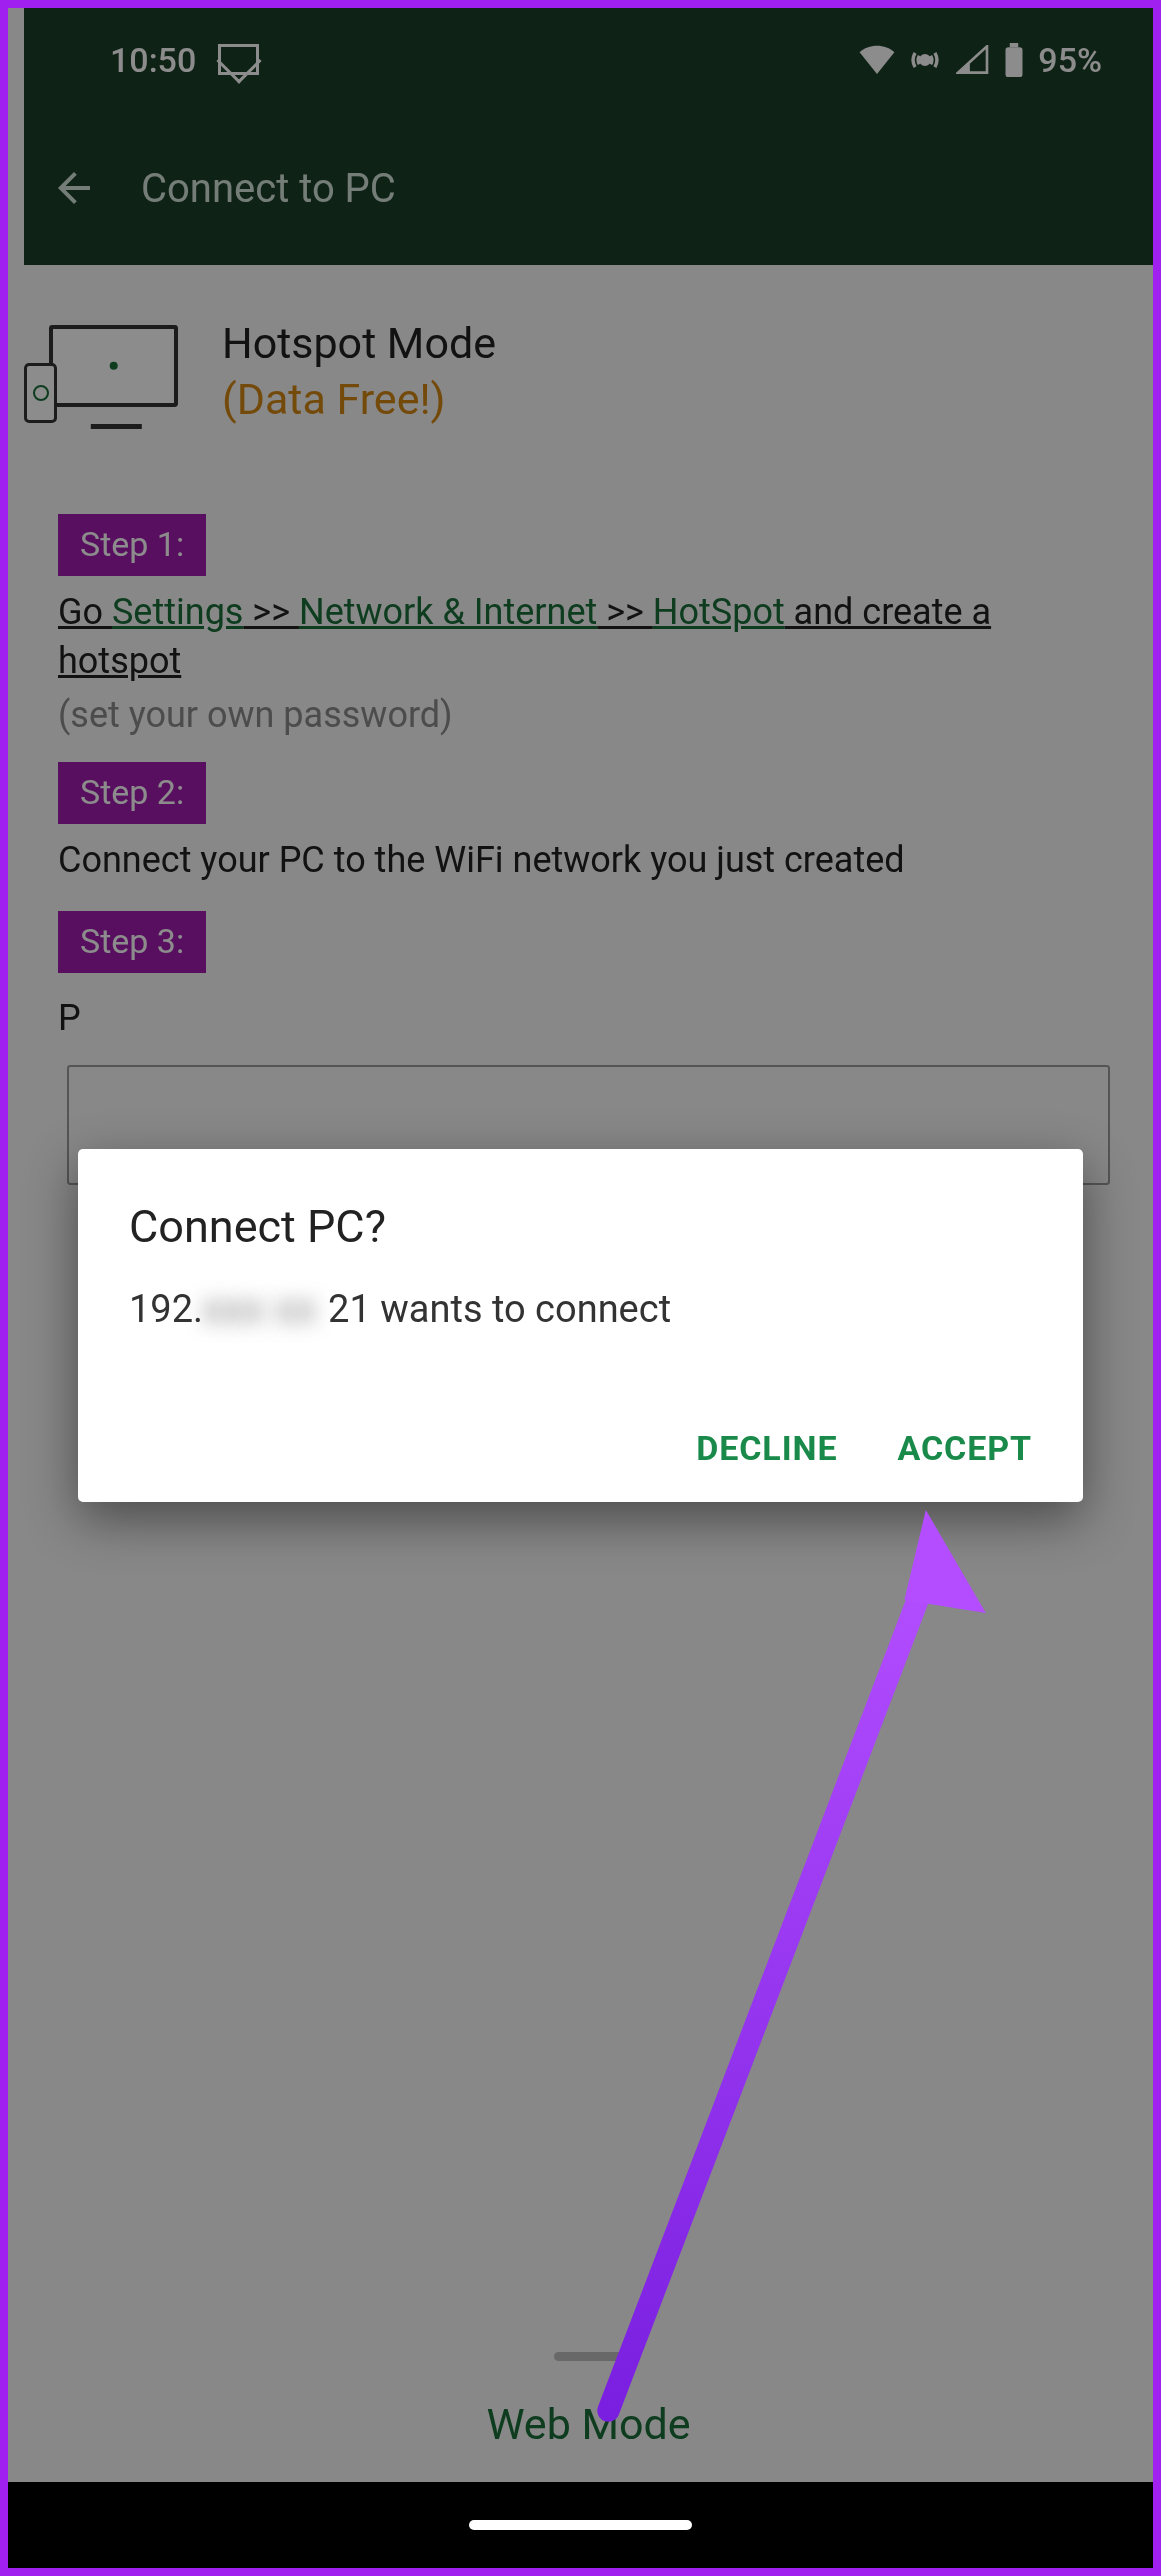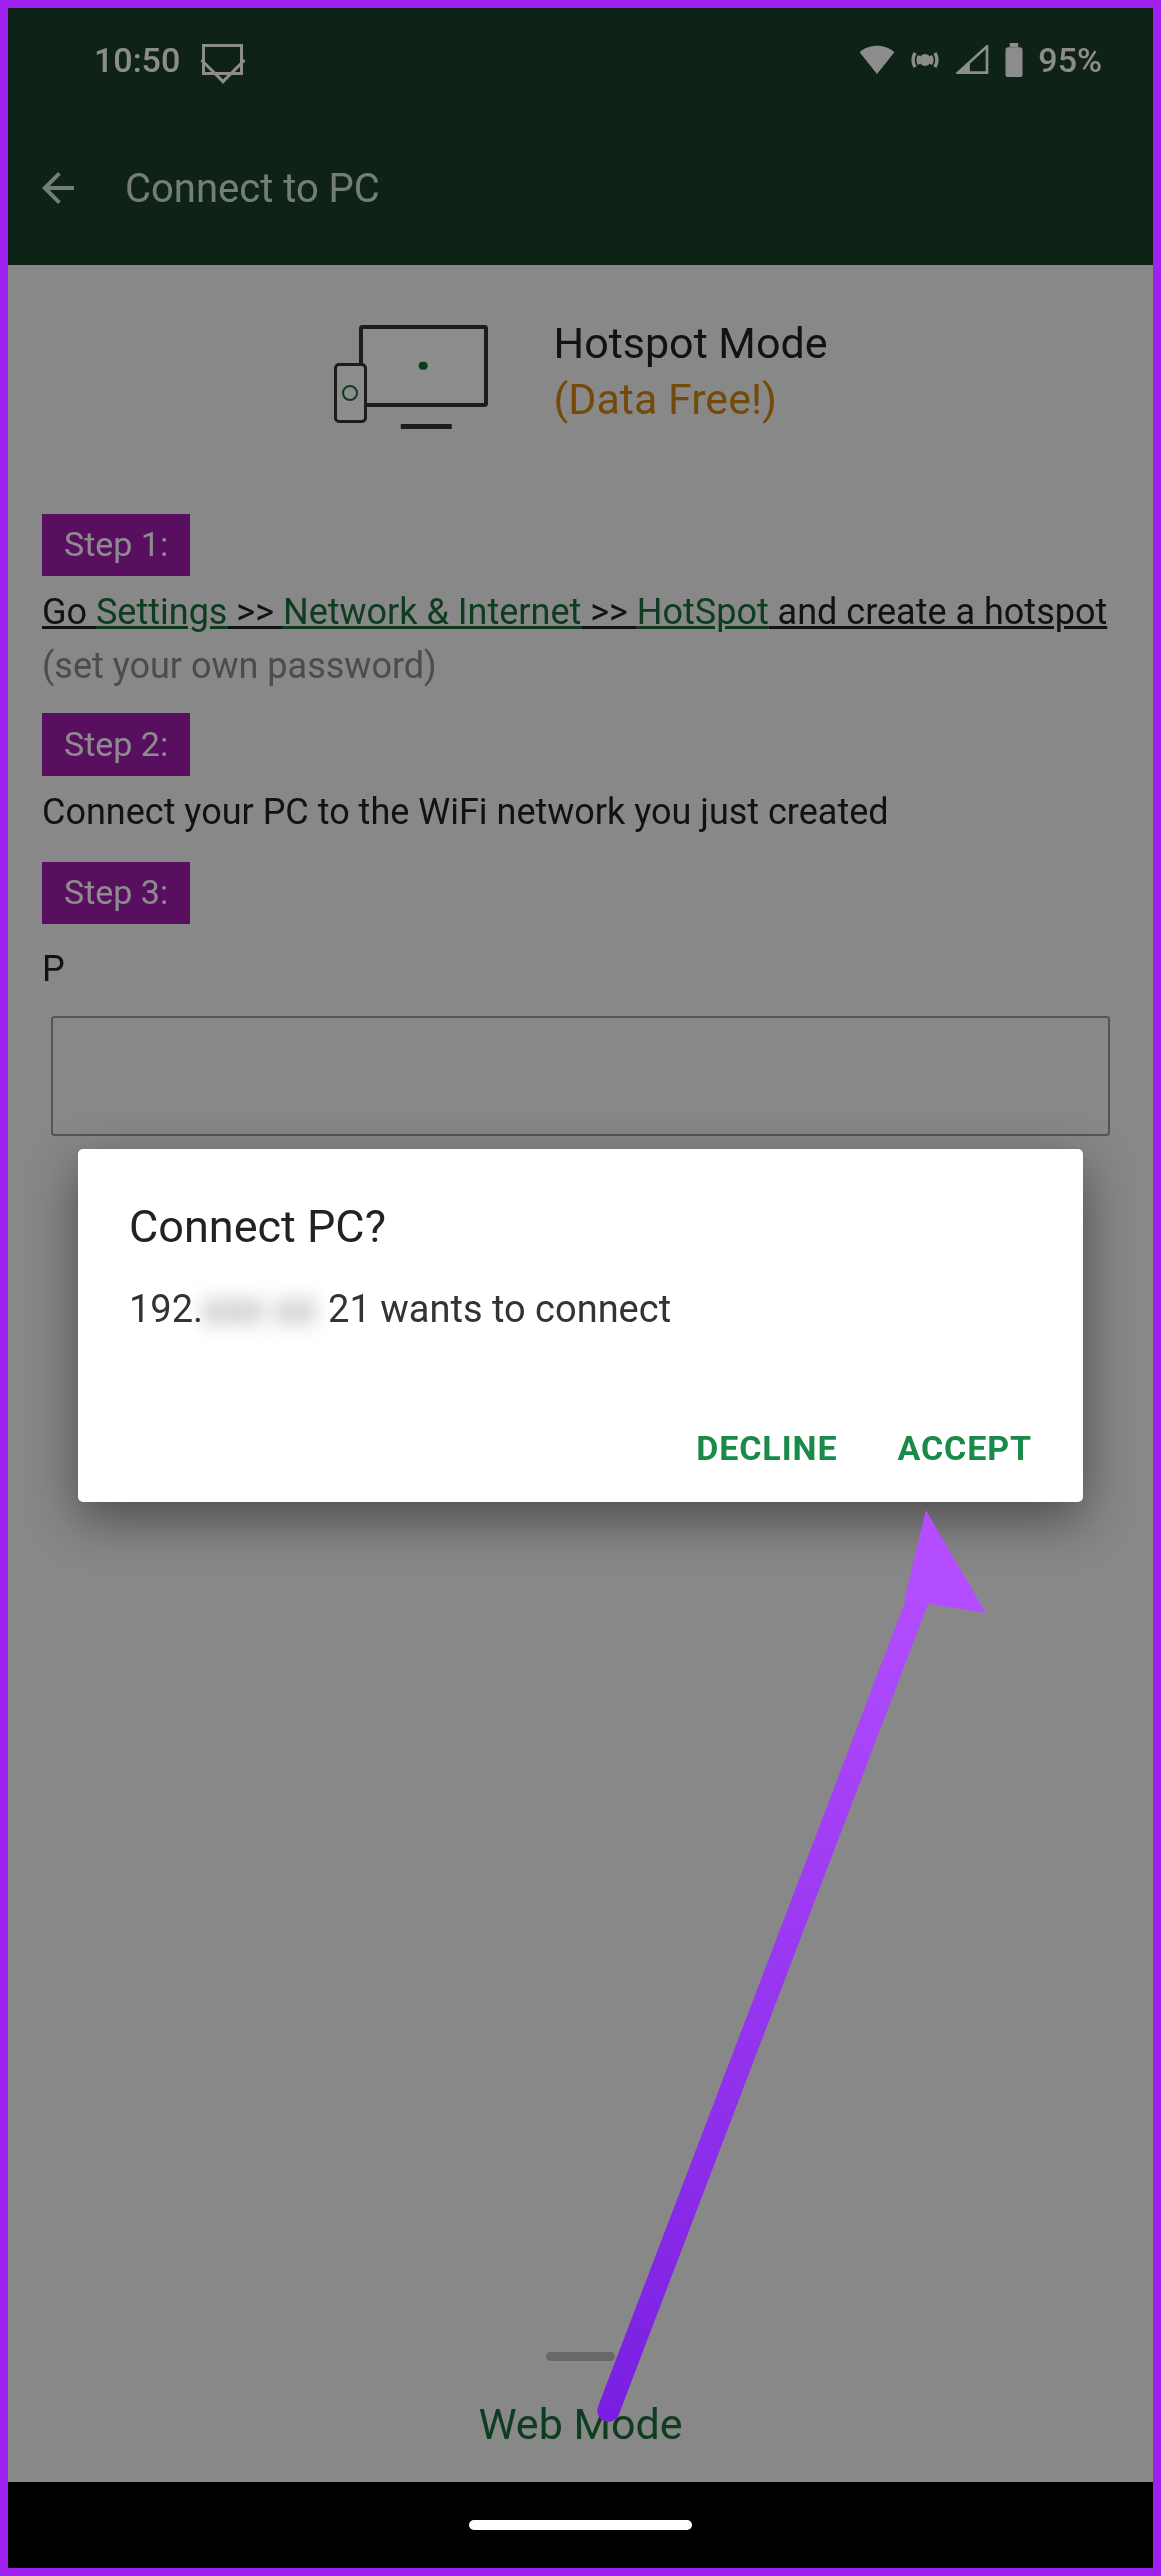--- a/index.html
+++ b/index.html
@@ -18,20 +18,21 @@
     background: #000;
     position: relative;
     overflow: hidden;
   }
   .screen {
     position: absolute;
     top: 0; left: 0; right: 0; bottom: 0;
     background: #f7f7f7;
     display: flex;
     flex-direction: column;
+    padding-left: 16px;
   }
   
   .status-bar {
     height: 103px;
     background: #1a3e28;
     color: #fff;
     display: flex;
     align-items: center;
     justify-content: space-between;
     padding: 0 51px 0 86px;
@@ -72,22 +73,21 @@
   
   .content {
     flex: 1;
     background: #f7f7f7;
     position: relative;
     overflow: hidden;
   }
   .hotspot-header {
     display: flex;
     align-items: center;
-    justify-content: center;
-    gap: 66px;
+    gap: 44px;
     padding: 51px 0 60px 0;
   }
   .device-illus { position: relative; width: 154px; height: 94px; }
   .monitor {
     position: absolute;
     right: 0; top: 0;
     width: 129px; height: 82px;
     border: 4.3px solid #333;
     border-radius: 3.4px;
     background: #fff;

